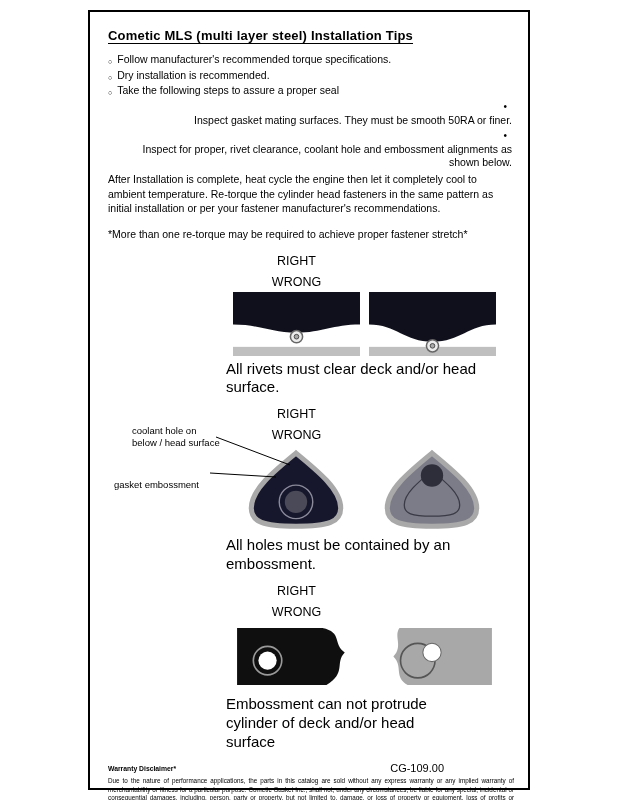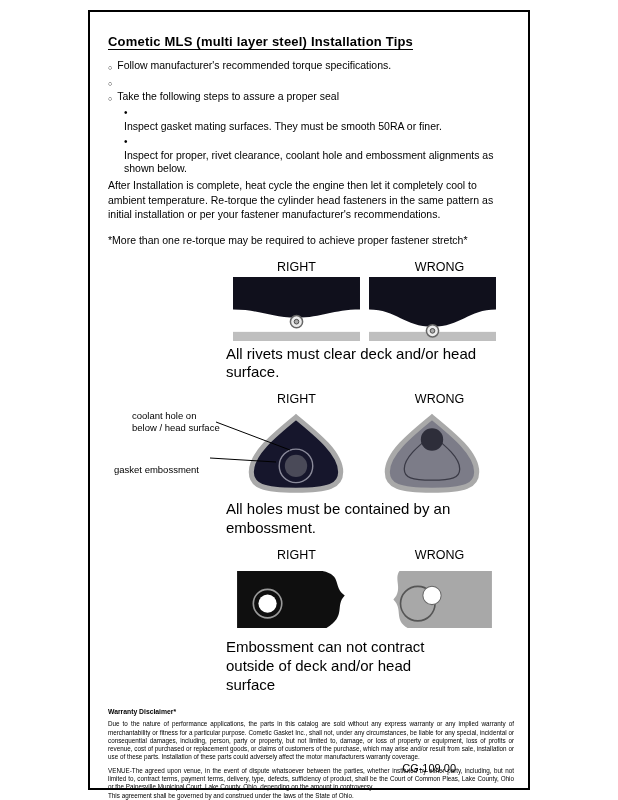--- a/index.html
+++ b/index.html
@@ -4,69 +4,70 @@
 <style>
   * { margin:0; padding:0; box-sizing:border-box; }
   html,body { width:618px; height:800px; background:#fff; }
   body { font-family:"Liberation Sans", sans-serif; color:#000; position:relative; }
 
   .frame {
     position:absolute; left:88px; top:10px; width:442px; height:780px;
     border:2px solid #000; padding:14px 16px 10px 16px;
   }
 
-  .title { font-size:13px; font-weight:bold; text-decoration:underline; text-underline-offset:3px; margin:8px 0 10px 2px; letter-spacing:0.2px; }
+  .title { font-size:13px; font-weight:bold; text-decoration:underline; text-underline-offset:3px; margin:2px 0 10px 2px; letter-spacing:0.2px; }
 
-  .tips { margin-left:2px; }
+  .tips { margin-left:2px;text-align:right; }
   .tip { display:flex; font-size:10.5px; line-height:1.3; margin-bottom:2px; }
   .mk { flex:0 0 auto; margin-right:5px; }
   .mk-circle::before { content:"○"; font-size:7px; position:relative; top:1px; }
   .mk-dot::before { content:"•"; font-size:10px; position:relative; top:0px; }
   .tip.sub { margin-left:16px;flex-direction:column; }
 
   .diesel-heading { font-size:11px; font-weight:bold; margin:16px 0 9px 2px; }
   .para { font-size:10.5px; line-height:1.38; width:404px; margin:0 0 10px 2px; }
   .note { font-size:10.5px; margin:12px 0 14px 2px; }
 
   .figure { position:relative; margin-bottom:6px; }
-  .label-row { display:flex; margin-left:127px; gap:16px; }
+  .label-row { display:flex; margin-left:127px; gap:4px;flex-direction:column; }
   .rw-label { width:127px; text-align:center; font-size:12.5px; line-height:1.2; margin-bottom:2px; }
   .panels { display:flex; margin-left:127px; gap:9px; }
   .panel { width:127px; display:block; }
   .panel svg { display:block; width:127px; height:auto; }
   .caption { font-size:15px; margin:4px 0 10px 120px; line-height:1.25; }
   .caption.two-line { width:210px; }
 
   .callout-label { position:absolute; font-size:9.5px; line-height:1.25; }
   .callout-hole { left:26px; top:18px; width:88px; }
   .callout-emboss { left:8px; top:72px; width:100px; }
   .callout-lines { position:absolute; left:0; top:0; width:408px; height:104px; pointer-events:none; }
 
   .warranty { margin-top:14px; margin-left:2px; width:406px; }
   .warranty-heading { font-size:6.8px; font-weight:bold; margin-bottom:5px; }
   .wpara { font-size:6.3px; line-height:1.32; margin-bottom:5px; text-align:justify; }
   .wpara.tight { margin-top:-5px; margin-bottom:5px; }
   .wpara.single { text-align:left; }
 
-  .footer-code { position:absolute; right:72px; bottom:14px; font-size:11px; }
+  .footer-code { position:absolute; right:84px; bottom:14px; font-size:11px; }
 </style>
 </head>
 <body>
 
 <div class="frame">
 
   <div class="title">Cometic MLS (multi layer steel) Installation Tips</div>
 
   <div class="tips">
     <div class="tip">
       <span class="mk mk-circle"></span>
       <span>Follow manufacturer's recommended torque specifications.</span>
     </div>
     <div class="tip">
       <span class="mk mk-circle"></span>
+      <span>Dry installation is recommended.</span>
     </div>
     <div class="tip">
       <span class="mk mk-circle"></span>
       <span>Take the following steps to assure a proper seal</span>
     </div>
     <div class="tip sub">
       <span class="mk mk-dot"></span>
       <span>Inspect gasket mating surfaces.  They must be smooth 50RA or finer.</span>
     </div>
     <div class="tip sub">
@@ -148,21 +149,21 @@
         </svg>
       </span>
       <span class="panel">
         <svg viewBox="0 0 125 68" xmlns="http://www.w3.org/2000/svg">
           <path d="M30,6 H121 V62 H38 C24,54 34,44 24,34 C34,24 24,14 30,6 Z" fill="#a8a8a8"></path>
           <circle cx="48" cy="38" r="17" fill="none" stroke="#555555" stroke-width="1.6"></circle>
           <circle cx="62" cy="30" r="9" fill="#ffffff" stroke="#666" stroke-width="1"></circle>
         </svg>
       </span>
     </div>
-    <div class="caption two-line">Embossment can not contract outside of deck and/or head surface</div>
+    <div class="caption two-line">Embossment can not protrude cylinder of deck and/or head surface</div>
   </div>
 
   <div class="warranty">
     <div class="warranty-heading">Warranty Disclaimer*</div>
     <div class="wpara">Due to the nature of performance applications, the parts in this catalog are sold without any express warranty or any implied warranty of merchantability or fitness for a particular purpose.  Cometic Gasket Inc., shall not, under any circumstances, be liable for any special, incidental or consequential damages, including, person, party or property, but not limited to, damage, or loss of property or equipment, loss of profits or revenue, cost of purchased or replacement goods, or claims of customers of the purchase, which may arise and/or result from sale, installation or use of these parts.  Installation of these parts could adversely affect the motor manufacturers warranty coverage.</div>
     <div class="wpara">VENUE-The agreed upon venue, in the event of dispute whatsoever between the parties, whether instituted by either party, including, but not limited to, contract terms, payment terms, delivery, type, defects, sufficiency of product, shall be the Court of Common Pleas, Lake County, Ohio or the Painesville Municipal Court, Lake County, Ohio, depending on the amount in controversy.</div>
     <div class="wpara tight single">This agreement shall be governed by and construed under the laws of the State of Ohio.</div>
     <div class="wpara single">All prices and terms are subject to change without notice.</div>
     <div class="wpara">Terms COD- Secured with a completed dealer/jobber application on File, COD-Company check with a current credit card number on file.  Open accounts may be established by well rated firms.  A credit application is available upon request.  Open accounts are due payable Net 30 days from date of invoice.  No statement will be sent.  If an account becomes 60 or more days past due, it is subject to being placed on credit hold.  No orders will be shipped or new orders accepted until past due balance is paid.  If an account becomes 90 or more days past due, it is subject to being placed for collections.  All costs of collection are the responsibility of the customer, including attorney fees, court costs, and other expenses of litigation.</div>
 

